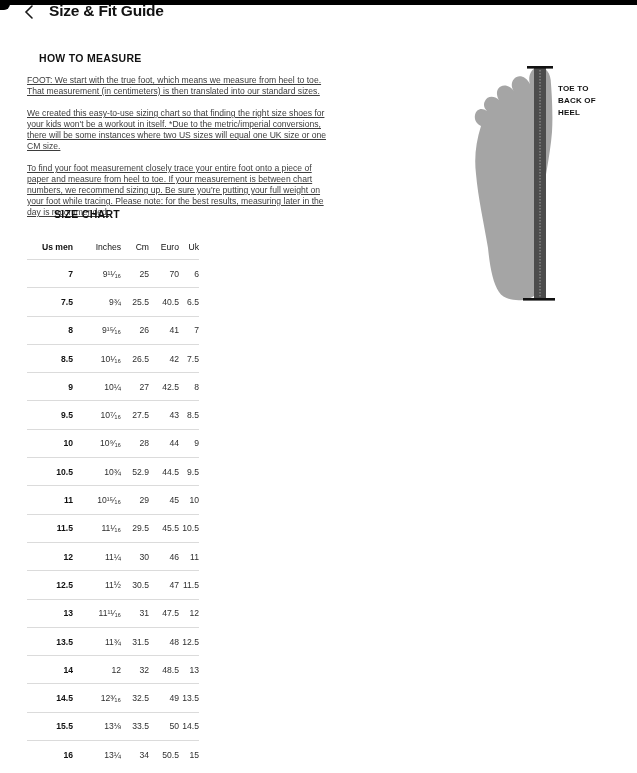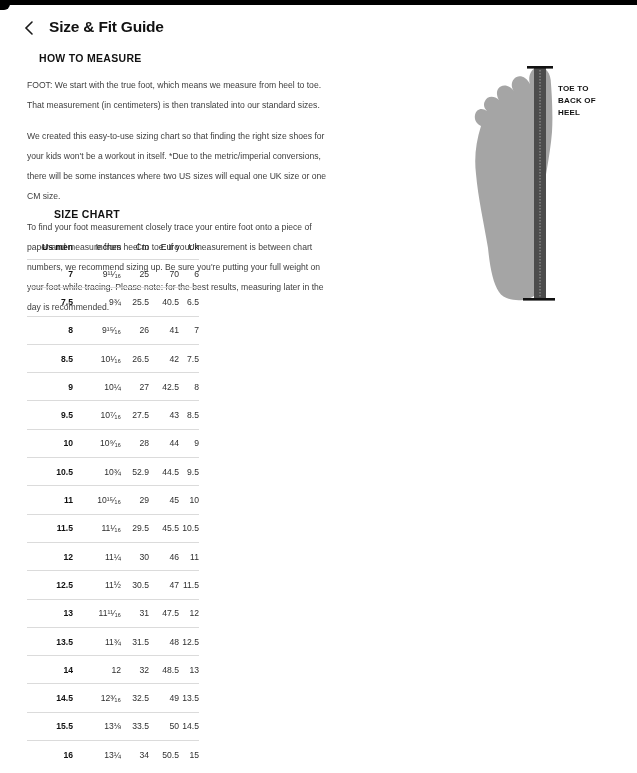--- a/index.html
+++ b/index.html
@@ -2,27 +2,27 @@
 <html><head>
 <meta charset="utf-8">
 <style>
   html,body{margin:0;padding:0;background:#fff;}
   .page{position:relative;width:637px;height:773px;background:#ffffff;overflow:hidden;
         font-family:"Liberation Sans","DejaVu Sans",sans-serif;color:#1a1a1a;}
   
   .top-bar{position:absolute;left:0;top:0;width:637px;height:5px;background:#000;}
   .top-notch{position:absolute;left:0;top:4px;width:10px;height:6px;background:#000;border-bottom-right-radius:6px;}
   
-  .header{position:absolute;left:0;top:16px;width:637px;height:28px;}
+  .header{position:absolute;left:0;top:0;width:637px;height:28px;}
   .back-btn{position:absolute;left:20px;top:4px;width:18px;height:18px;border:none;background:transparent;cursor:pointer;padding:0;}
   .page-title{position:absolute;left:49px;top:2px;font-size:15.5px;font-weight:700;letter-spacing:-0.2px;color:#111;}
   
   .htm{position:absolute;left:27px;top:52px;width:307px;}
   .sec-heading{font-size:10.5px;font-weight:700;color:#111;letter-spacing:0.3px;margin:0 0 11px 12px;}
-  .htm p{font-size:8.6px;line-height:20px;color:#3d3d3d;margin:0 0 11px 0;}
+  .htm p{font-size:8.6px;line-height:11px;color:#3d3d3d;margin:0 0 11px 0;text-decoration:underline;}
   
   .foot-figure{position:absolute;left:468px;top:62px;width:165px;height:248px;}
   .measure-label{position:absolute;left:90px;top:21px;width:54px;font-size:8px;font-weight:700;line-height:12px;color:#111;letter-spacing:0.2px;}
   
   .chart-sec{position:absolute;left:27px;top:208px;width:180px;}
   .chart-sec h2{margin:0 0 15px 16px;padding-left:11px;}
   table.size-chart{border-collapse:collapse;width:172px;table-layout:fixed;}
   .size-chart th{font-size:8.6px;font-weight:400;color:#111;height:24px;padding:0;vertical-align:middle;}
   .size-chart td{font-size:8.6px;color:#2f2f2f;height:27.3px;padding:0;vertical-align:middle;}
   .size-chart tbody tr{border-top:1px solid #dbdbdb;}

